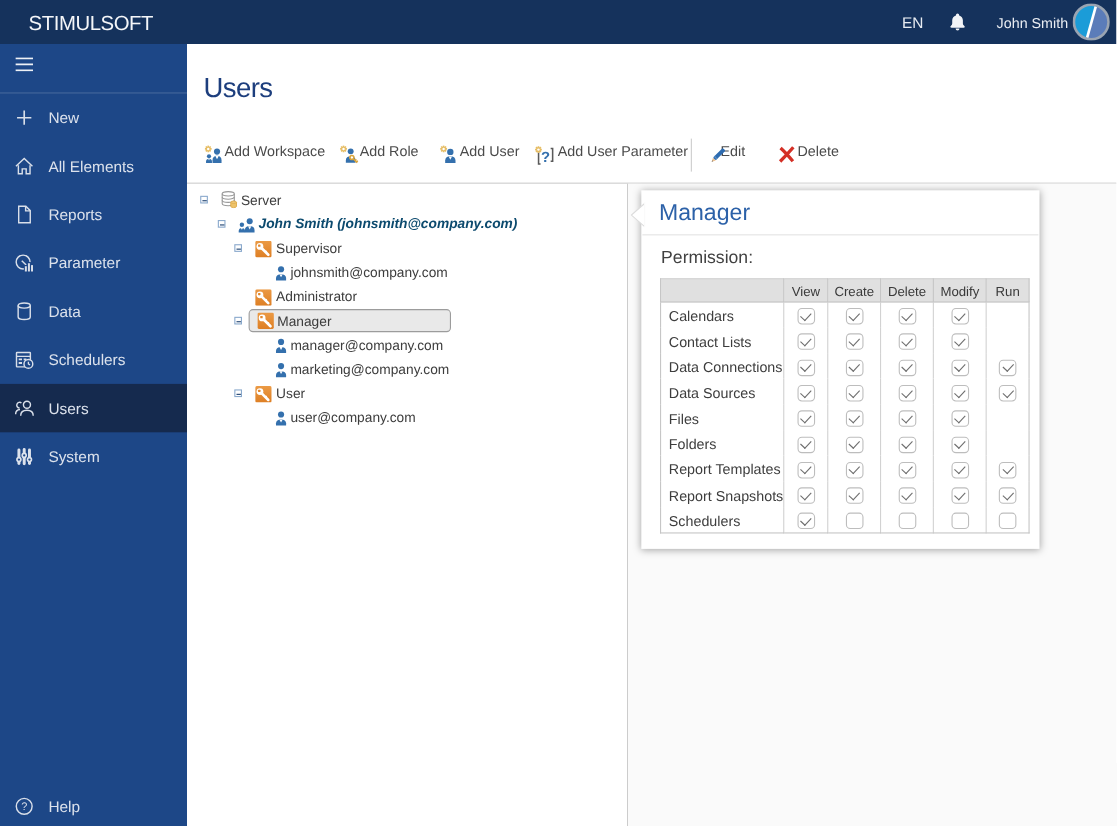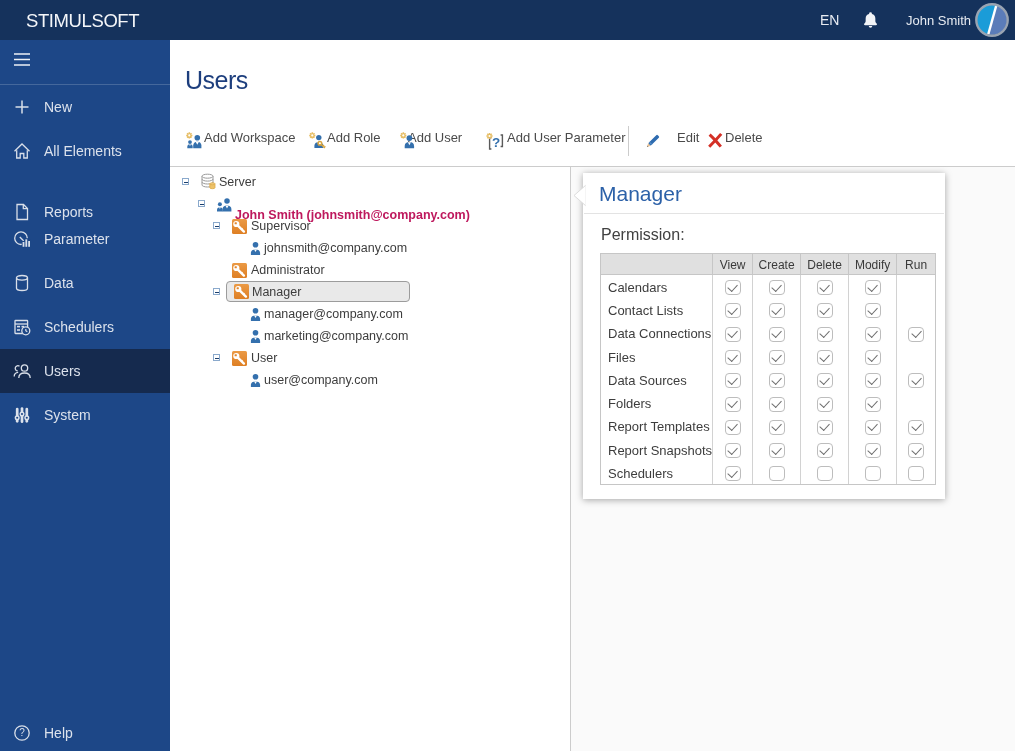--- a/index.html
+++ b/index.html
@@ -87,21 +87,21 @@
         </svg></span>
       <span class="mtext">New</span>
     </div>
   <div class="mitem" style="top:89px;text-decoration:underline;">
       <span class="micon"><svg width="18" height="18" viewBox="0 0 18 18" fill="none" stroke="#d9dfe9" stroke-width="1.3">
           <path d="M1.5 9.2 L9 2 L16.5 9.2"></path>
           <path d="M3.7 8.2 V16 H7.2 V11.5 H10.8 V16 H14.3 V8.2"></path>
         </svg></span>
       <span class="mtext">All Elements</span>
     </div>
-  <div class="mitem" style="top:150px;">
+  <div class="mitem" style="top:133px;">
       <span class="micon"><svg width="18" height="18" viewBox="0 0 18 18" fill="none" stroke="#d9dfe9" stroke-width="1.3">
           <path d="M4 1.5 H10.5 L14.5 5.5 V16.5 H4 Z"></path>
           <path d="M10.3 1.7 V5.7 H14.3"></path>
         </svg></span>
       <span class="mtext">Reports</span>
     </div>
   <div class="mitem" style="top:177px;">
       <span class="micon"><svg width="18" height="18" viewBox="0 0 18 18">
           <circle cx="8" cy="8.2" r="6.3" stroke="#d9dfe9" fill="none" stroke-width="1.3"></circle>
           <line x1="6.8" y1="7" x2="10.8" y2="11" stroke="#d9dfe9" stroke-width="1.3"></line>
@@ -201,39 +201,39 @@
           </g>
         </svg></span><span style="margin-left:18px;">Add Role</span></div>
   <div class="tbtn" style="left:230px;"><span class="ticon"><svg width="17" height="17" viewBox="0 0 17 17">
           <circle cx="9.4" cy="6.1" r="2.9" fill="#3470ad"></circle>
           <path d="M4.7 16.2 V13.9 C4.7 11.5 6.5 10.1 9.4 10.1 S14.1 11.5 14.1 13.9 V16.2 Z" fill="#3470ad"></path>
           <path d="M7.9 10.3 L9.4 13.3 L10.9 10.3 Z" fill="#ffffff"></path>
           <g>
             <path d="M3.3 0.3 V6.5 M0.2 3.4 H6.4 M1.1 1.2 L5.5 5.6 M5.5 1.2 L1.1 5.6" stroke="#e6bd64" stroke-width="1.5"></path>
             <circle cx="3.3" cy="3.4" r="1.1" fill="#ffffff"></circle>
           </g>
-        </svg></span><span style="margin-left:8px;">Add User</span></div>
+        </svg></span><span style="margin-left:18px;">Add User</span></div>
   <div class="tbtn" style="left:315px;"><span class="ticon"><svg width="20" height="18" viewBox="0 0 20 18">
           <path d="M6.4 5.5 H4.6 V17 H6.4" fill="none" stroke="#5a5a5a" stroke-width="1.4"></path>
           <path d="M15.6 3 H17.4 V14.5 H15.6" fill="none" stroke="#5a5a5a" stroke-width="1.4"></path>
           <text x="11" y="15" text-anchor="middle" font-size="13.5" font-weight="bold" fill="#3470ad" font-family="Liberation Sans, sans-serif">?</text>
           <g transform="translate(1.2,0.6)">
             <path d="M3.3 0.3 V6.5 M0.2 3.4 H6.4 M1.1 1.2 L5.5 5.6 M5.5 1.2 L1.1 5.6" stroke="#e6bd64" stroke-width="1.5"></path>
             <circle cx="3.3" cy="3.4" r="1.1" fill="#ffffff"></circle>
           </g>
         </svg></span><span style="margin-left:22px;">Add User Parameter</span></div>
   <div id="tsep"></div>
   <div class="tbtn" style="left:475px;"><span class="ticon"><svg width="17" height="17" viewBox="0 0 17 17">
           <g transform="translate(2.0,15.0) rotate(-45)">
             <polygon points="0,0 3.4,-1.8 3.4,1.8" fill="#ecc08e"></polygon>
             <polygon points="0,0 1.3,-0.7 1.3,0.7" fill="#6b6b6b"></polygon>
             <rect x="3.4" y="-1.8" width="12.6" height="3.6" rx="1.1" fill="#2e6cb0"></rect>
             <rect x="4.6" y="-1.8" width="1.1" height="3.6" fill="#5b90c8"></rect>
           </g>
-        </svg></span><span style="margin-left:32px;">Edit</span></div>
+        </svg></span><span style="margin-left:10px;">Edit</span></div>
   <div class="tbtn" style="left:537px;"><span class="ticon"><svg width="17" height="17" viewBox="0 0 17 17" fill="none">
           <path d="M2.6 2.6 C6.2 5.8 9.6 9.6 13.8 14.6" stroke="#d43026" stroke-width="3"></path>
           <path d="M14.2 1.9 C10.4 6.4 6.4 10.6 2.2 14.8" stroke="#d43026" stroke-width="3"></path>
         </svg></span><span style="margin-left:18px;">Delete</span></div>
 </div>
 <div id="vdivider"></div>
 <div id="rightpane"></div>
 <div id="tree">
 
   <span class="ebox" style="left:181.5px; top:178px;">
@@ -253,21 +253,21 @@
       <i></i>
     </span>
   <span style="position:absolute; left:216px; top:196px;"><svg width="17" height="17" viewBox="0 0 17 17">
         <circle cx="3.9" cy="8.3" r="2" fill="#3470ad"></circle>
         <path d="M1 15.4 V13.9 C1 12.1 2.2 11.2 3.9 11.2 S6.8 12.1 6.8 13.9 V15.4 Z" fill="#3470ad"></path>
         <path d="M3 11.3 L3.9 12.9 L4.8 11.3 Z" fill="#ffffff"></path>
         <circle cx="11" cy="5.1" r="2.75" fill="#3470ad"></circle>
         <path d="M6.6 15.4 V13 C6.6 10.8 8.3 9.5 11 9.5 S15.4 10.8 15.4 13 V15.4 Z" fill="#3470ad"></path>
         <path d="M9.5 9.7 L11 12.6 L12.5 9.7 Z" fill="#ffffff"></path>
       </svg></span>
-  <span class="trow" style="left:235px; top:208px; font-weight:bold; color:#be185d;">John Smith (johnsmith@company.com)</span>
+  <span class="trow" style="left:235px; top:196px; font-weight:bold; color:#0c4a6e;font-style:italic;">John Smith (johnsmith@company.com)</span>
 
   <span class="ebox" style="left:212.5px; top:222px;">
       <i></i>
     </span>
   <span style="position:absolute; left:232px; top:219px;"><svg width="15" height="15" viewBox="0 0 15 15">
         <defs>
           <linearGradient id="kg" x1="0" y1="0" x2="0" y2="1">
             <stop offset="0" stop-color="#eb9a45"></stop>
             <stop offset="1" stop-color="#de7f24"></stop>
           </linearGradient>
@@ -396,34 +396,34 @@
       </tr>
   <tr>
         <td class="lbl">Data Connections</td>
         <td><span class="cb on"></span></td>
         <td><span class="cb on"></span></td>
         <td><span class="cb on"></span></td>
         <td><span class="cb on"></span></td>
         <td><span class="cb on"></span></td>
       </tr>
   <tr>
+        <td class="lbl">Data Sources</td>
+        <td><span class="cb on"></span></td>
+        <td><span class="cb on"></span></td>
+        <td><span class="cb on"></span></td>
+        <td><span class="cb on"></span></td>
+        <td><span class="cb on"></span></td>
+      </tr>
+  <tr>
         <td class="lbl">Files</td>
         <td><span class="cb on"></span></td>
         <td><span class="cb on"></span></td>
         <td><span class="cb on"></span></td>
         <td><span class="cb on"></span></td>
         <td></td>
-      </tr>
-  <tr>
-        <td class="lbl">Data Sources</td>
-        <td><span class="cb on"></span></td>
-        <td><span class="cb on"></span></td>
-        <td><span class="cb on"></span></td>
-        <td><span class="cb on"></span></td>
-        <td><span class="cb on"></span></td>
       </tr>
   <tr>
         <td class="lbl">Folders</td>
         <td><span class="cb on"></span></td>
         <td><span class="cb on"></span></td>
         <td><span class="cb on"></span></td>
         <td><span class="cb on"></span></td>
         <td></td>
       </tr>
   <tr>

